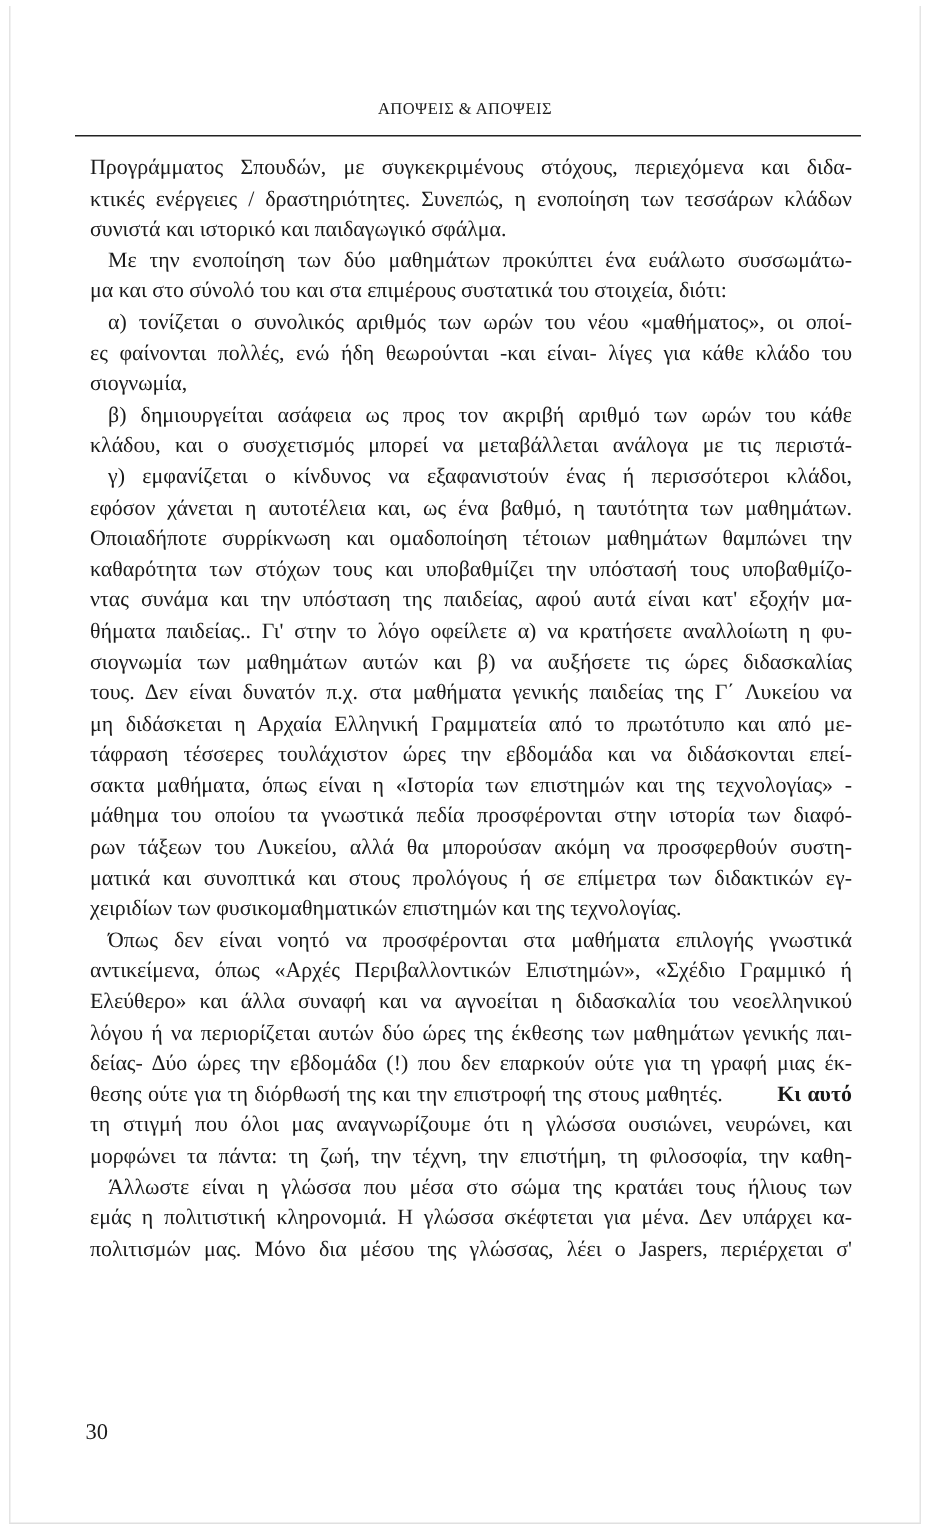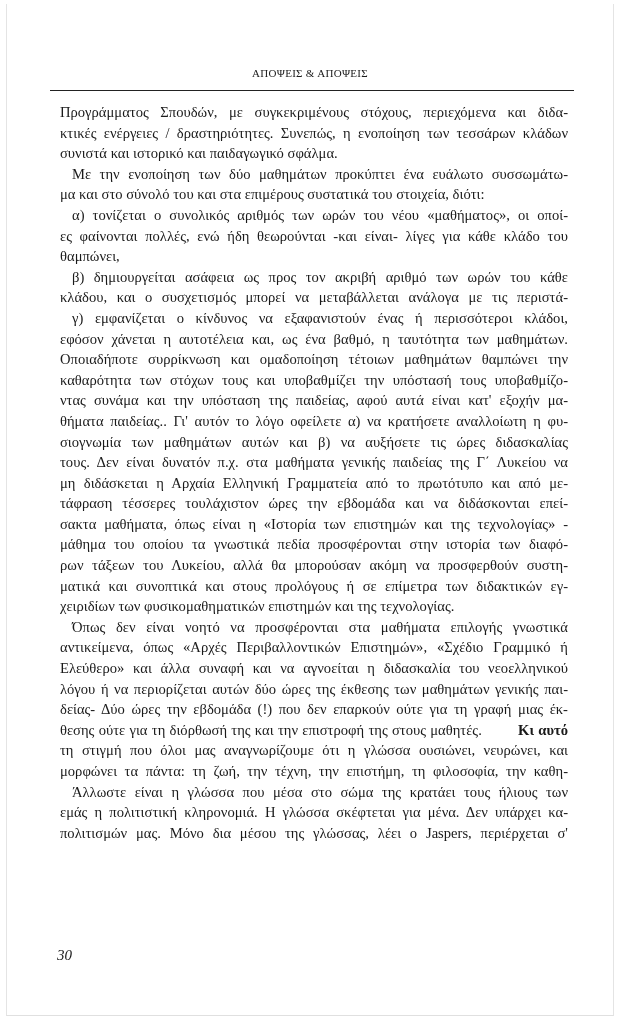--- a/index.html
+++ b/index.html
@@ -69,49 +69,48 @@
     }
     .bold {
       font-weight: bold;
       margin-left: 32px;
     }
     .page-number {
       position: absolute;
       left: 57px;
       top: 947px;
       font-size: 15px;
-      font-style: italic;
       color: #1a1a1a;
     }
   </style>
 </head>
 <body>
 
 <div class="page"></div>
 
 <div class="running-header">ΑΠΟΨΕΙΣ &amp; ΑΠΟΨΕΙΣ</div>
 <div class="header-rule"></div>
 
 <div class="body-text">
   <span class="line">Προγράμματος Σπουδών, με συγκεκριμένους στόχους, περιεχόμενα και διδα-</span>
   <span class="line">κτικές ενέργειες / δραστηριότητες. Συνεπώς, η ενοποίηση των τεσσάρων κλάδων</span>
   <span class="line last">συνιστά και ιστορικό και παιδαγωγικό σφάλμα.</span>
   <span class="line indent">Με την ενοποίηση των δύο μαθημάτων προκύπτει ένα ευάλωτο συσσωμάτω-</span>
   <span class="line last">μα και στο σύνολό του και στα επιμέρους συστατικά του στοιχεία, διότι:</span>
   <span class="line indent">α) τονίζεται ο συνολικός αριθμός των ωρών του νέου «μαθήματος», οι οποί-</span>
   <span class="line">ες φαίνονται πολλές, ενώ ήδη θεωρούνται -και είναι- λίγες για κάθε κλάδο του</span>
-  <span class="line last">θαμπώνει,</span>
+  <span class="line last">σιογνωμία,</span>
   <span class="line indent">β) δημιουργείται ασάφεια ως προς τον ακριβή αριθμό των ωρών του κάθε</span>
   <span class="line">κλάδου, και ο συσχετισμός μπορεί να μεταβάλλεται ανάλογα με τις περιστά-</span>
   <span class="line indent">γ) εμφανίζεται ο κίνδυνος να εξαφανιστούν ένας ή περισσότεροι κλάδοι,</span>
   <span class="line">εφόσον χάνεται η αυτοτέλεια και, ως ένα βαθμό, η ταυτότητα των μαθημάτων.</span>
   <span class="line">Οποιαδήποτε συρρίκνωση και ομαδοποίηση τέτοιων μαθημάτων θαμπώνει την</span>
   <span class="line">καθαρότητα των στόχων τους και υποβαθμίζει την υπόστασή τους υποβαθμίζο-</span>
   <span class="line">ντας συνάμα και την υπόσταση της παιδείας, αφού αυτά είναι κατ' εξοχήν μα-</span>
-  <span class="line">θήματα παιδείας.. Γι' αυτόν το λόγο οφείλετε α) να κρατήσετε αναλλοίωτη η φυ-</span>
+  <span class="line">θήματα παιδείας.. Γι' στην το λόγο οφείλετε α) να κρατήσετε αναλλοίωτη η φυ-</span>
   <span class="line">σιογνωμία των μαθημάτων αυτών  και  β) να αυξήσετε τις ώρες διδασκαλίας</span>
   <span class="line">τους. Δεν είναι δυνατόν π.χ. στα μαθήματα γενικής παιδείας της Γ΄ Λυκείου να</span>
   <span class="line">μη διδάσκεται η Αρχαία Ελληνική Γραμματεία από το πρωτότυπο και από με-</span>
   <span class="line">τάφραση τέσσερες τουλάχιστον ώρες την  εβδομάδα και να διδάσκονται επεί-</span>
   <span class="line">σακτα μαθήματα, όπως είναι η «Ιστορία των επιστημών και της τεχνολογίας» -</span>
   <span class="line">μάθημα του οποίου τα γνωστικά πεδία προσφέρονται στην ιστορία των διαφό-</span>
   <span class="line">ρων τάξεων του Λυκείου, αλλά θα μπορούσαν ακόμη να προσφερθούν συστη-</span>
   <span class="line">ματικά και συνοπτικά και στους προλόγους ή σε επίμετρα των διδακτικών εγ-</span>
   <span class="line last">χειριδίων των φυσικομαθηματικών επιστημών και της τεχνολογίας.</span>
   <span class="line indent">Όπως δεν είναι νοητό να προσφέρονται στα μαθήματα επιλογής γνωστικά</span>

